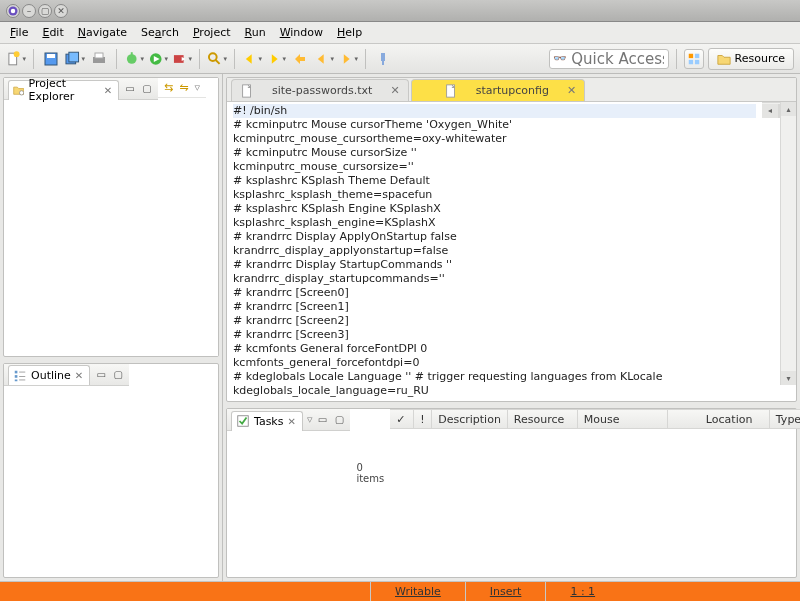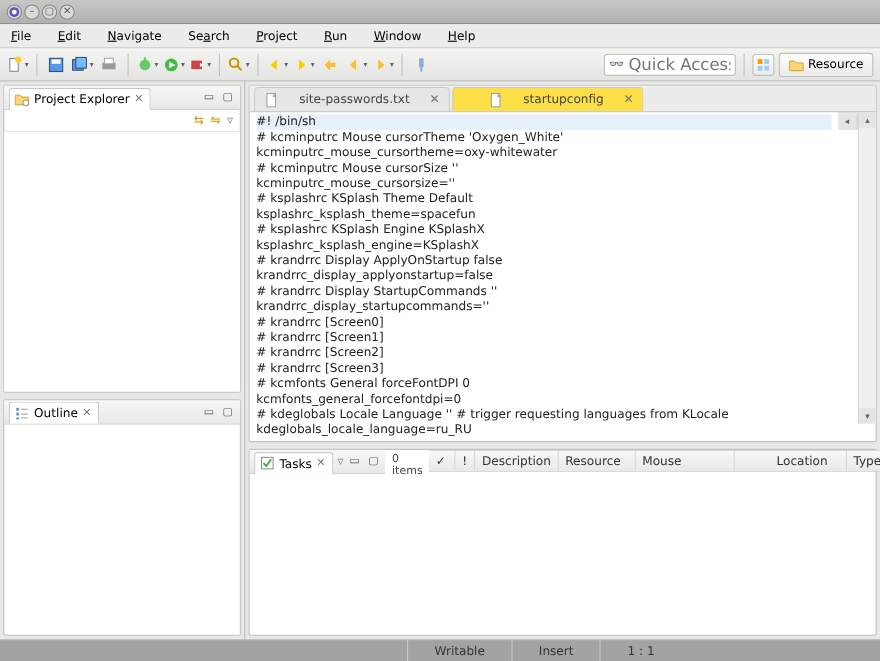--- a/index.html
+++ b/index.html
@@ -1,36 +1,36 @@
 <!DOCTYPE html>
 <html><head>
 <meta charset="utf-8">
 <style>
   * { box-sizing: border-box; margin: 0; padding: 0; font-family: "DejaVu Sans", "Liberation Sans", Arial, sans-serif; font-size: 11px; }
   body { width: 800px; height: 601px; background: #e8e8e6; display: flex; flex-direction: column; overflow: hidden; }
   .titlebar { background: linear-gradient(#c8c8c6,#b0b0ae); height: 22px; display: flex; align-items: center; color: #333; border-bottom: 1px solid #888; }
   .titlebar .winbtns { display: flex; gap: 2px; padding: 0 6px; }
   .winbtn { width: 14px; height: 14px; border-radius: 7px; background: #d9d9d7; border: 1px solid #888; display:flex; align-items:center; justify-content:center; font-size:9px; color:#555;}
   .titlebar .title { flex: 1; text-align: center; font-size: 11px; color:#333; }
-  .menubar { height: 22px; display: flex; align-items: center; background: #ececea; border-bottom: 1px solid #c8c8c6; padding: 0 4px; gap: 12px;}
+  .menubar { height: 22px; display: flex; align-items: center; background: #ececea; border-bottom: 1px solid #c8c8c6; padding: 0 4px; gap: 2px;}
   .menubar span { padding: 2px 6px; cursor: default; }
   .menubar span u { text-decoration: underline; }
   .toolbar { height: 30px; background: linear-gradient(#f4f4f2,#e4e4e2); border-bottom: 1px solid #bcbcba; display: flex; align-items: center; padding: 0 6px; gap: 4px; }
   .tbtn { width: 20px; height: 20px; display:flex; align-items:center; justify-content:center; border-radius:3px; }
   .tbtn svg { width:16px; height:16px; }
   .tbdrop::after { content:"▾"; font-size:7px; color:#666; margin-left:1px;}
   .tsep { width:1px; height:20px; background:#c0c0be; margin:0 3px; }
   .spacer { flex:1; }
   .quick { display:flex; align-items:center; border:1px solid #c0c0be; border-radius:3px; background:#fff; height:20px; padding:0 4px; width:120px; gap:4px;}
   .quick input { border:none; outline:none; font-size:15px; width:100%; color:#888; background:transparent;}
   .persp-btn { display:flex; align-items:center; gap:4px; padding:2px 8px; background:linear-gradient(#fdfdfb,#ebebe9); border:1px solid #bfbfbd; border-radius:3px; height:22px;}
   .persp-open { width:20px; height:20px; border:1px solid #c0c0be; border-radius:3px; display:flex; align-items:center; justify-content:center; background:linear-gradient(#fdfdfb,#ebebe9);}
   .workarea { flex:1; display:flex; min-height:0; }
   .leftcol { width:223px; display:flex; flex-direction:column; border-right:1px solid #c0c0be; }
-  .view { display:flex; flex-direction:column; background:#fff; border:1px solid #c0c0be; margin:3px; border-radius:2px; }
+  .view { display:flex; flex-direction:row; background:#fff; border:1px solid #c0c0be; margin:3px; border-radius:2px; }
   .viewhead { height:22px; background:linear-gradient(#f7f7f5,#e8e8e6); border-bottom:1px solid #d0d0ce; display:flex; align-items:center; padding:0 4px; gap:4px;}
   .viewtab { display:flex; align-items:center; gap:4px; padding:2px 6px 2px 4px; background:#fff; border:1px solid #c8c8c6; border-bottom:none; border-radius:3px 3px 0 0; height:20px; margin-top:2px;}
   .viewtab .x { color:#777; font-size:10px; }
   .viewtools { margin-left:auto; display:flex; gap:3px; align-items:center;}
   .viewtools span {font-size:11px; color:#666;}
   .mini { width:14px; height:14px; display:flex; align-items:center; justify-content:center; font-size:10px; color:#555;}
   .viewbody { flex:1; background:#fff; padding:4px 6px; font-size:11px; color:#333; overflow:auto;}
   .centercol { flex:1; display:flex; flex-direction:column; min-width:0;}
   .editors { flex:1; display:flex; flex-direction:column; margin:3px; border:1px solid #c0c0be; border-radius:2px; min-height:0; background:#fff;}
   .edtabs { height:24px; display:flex; align-items:flex-end; background:#ececea; padding:0 4px; gap:0; border-bottom:1px solid #c8c8c6;}
@@ -40,26 +40,26 @@
   .edbody { flex:1; position:relative; min-height:0; display:flex; flex-direction:row;}
   .edtext { flex:1; overflow:auto; font-family:"DejaVu Sans Mono","Liberation Mono",monospace; font-size:11px; line-height:14px; padding:2px 6px; white-space:pre; color:#222;}
   .edtext .firstline { background:#e7effa; display:inline-block; width:100%; }
   .hscroll-dummy { height:16px; background:#f0f0ee; border-top:1px solid #d8d8d6; display:flex; align-items:center;}
   .hscroll-track { flex:1; height:14px; background:#f0f0ee; position:relative; border-left:1px solid #d8d8d6; border-right:1px solid #d8d8d6;}
   .hscroll-btn { width:16px; height:14px; background:#e4e4e2; display:flex; align-items:center; justify-content:center; font-size:8px; color:#666;}
   .vscroll-dummy { position:absolute; right:0; top:0; bottom:16px; width:16px; background:#f0f0ee; border-left:1px solid #d8d8d6; display:flex; flex-direction:column;}
   .vscroll-dummy .vbtn { height:14px; background:#e4e4e2; display:flex; align-items:center; justify-content:center; font-size:8px; color:#666;}
   .vscroll-dummy .vthumb { flex:1; }
   .tasks { height:170px; margin:3px; border:1px solid #c0c0be; border-radius:2px; display:flex; flex-direction:row; background:#fff;}
-  .tasks .count { padding:3px 6px; font-size:10px; color:#444;}
+  .tasks .count { padding:19px 6px; font-size:10px; color:#444;margin-top:34px;}
   .taskhdr { display:flex; background:linear-gradient(#f7f7f5,#e9e9e7); border-top:1px solid #d6d6d4; border-bottom:1px solid #d6d6d4; height:20px;}
   .taskhdr div { border-right:1px solid #d6d6d4; padding:2px 6px; font-size:11px; color:#333; display:flex; align-items:center;}
   .taskhdr .c0{width:24px;} .taskhdr .c1{width:18px;} .taskhdr .c2{flex:1.6;} .taskhdr .c3{width:70px;} .taskhdr .c4{width:90px;} .taskhdr .c5{width:70px;margin-left:32px;} .taskhdr .c6{width:60px; border-right:none;}
   .taskbody { flex:1; background:#fff; }
-  .statusbar { height:20px; background:#a3a3a3; border-top:1px solid #c4c4c2; display:flex; align-items:center; font-size:11px; color:#333;}
+  .statusbar { height:20px; background:#f97316; border-top:1px solid #c4c4c2; display:flex; align-items:center; font-size:11px; color:#333;text-decoration:underline;}
   .sbcell { padding:0 24px; border-left:1px solid #c8c8c6; height:100%; display:flex; align-items:center;}
   .sbcell:first-child{border-left:none; width:370px;}
   .pe-tools { height:20px; display:flex; justify-content:flex-end; align-items:center; padding:0 6px; gap:6px; border-bottom:1px solid #e4e4e2;}
   svg { display:block; }
 </style>
 </head>
 <body>
 
 <div class="titlebar">
   <div class="winbtns">

